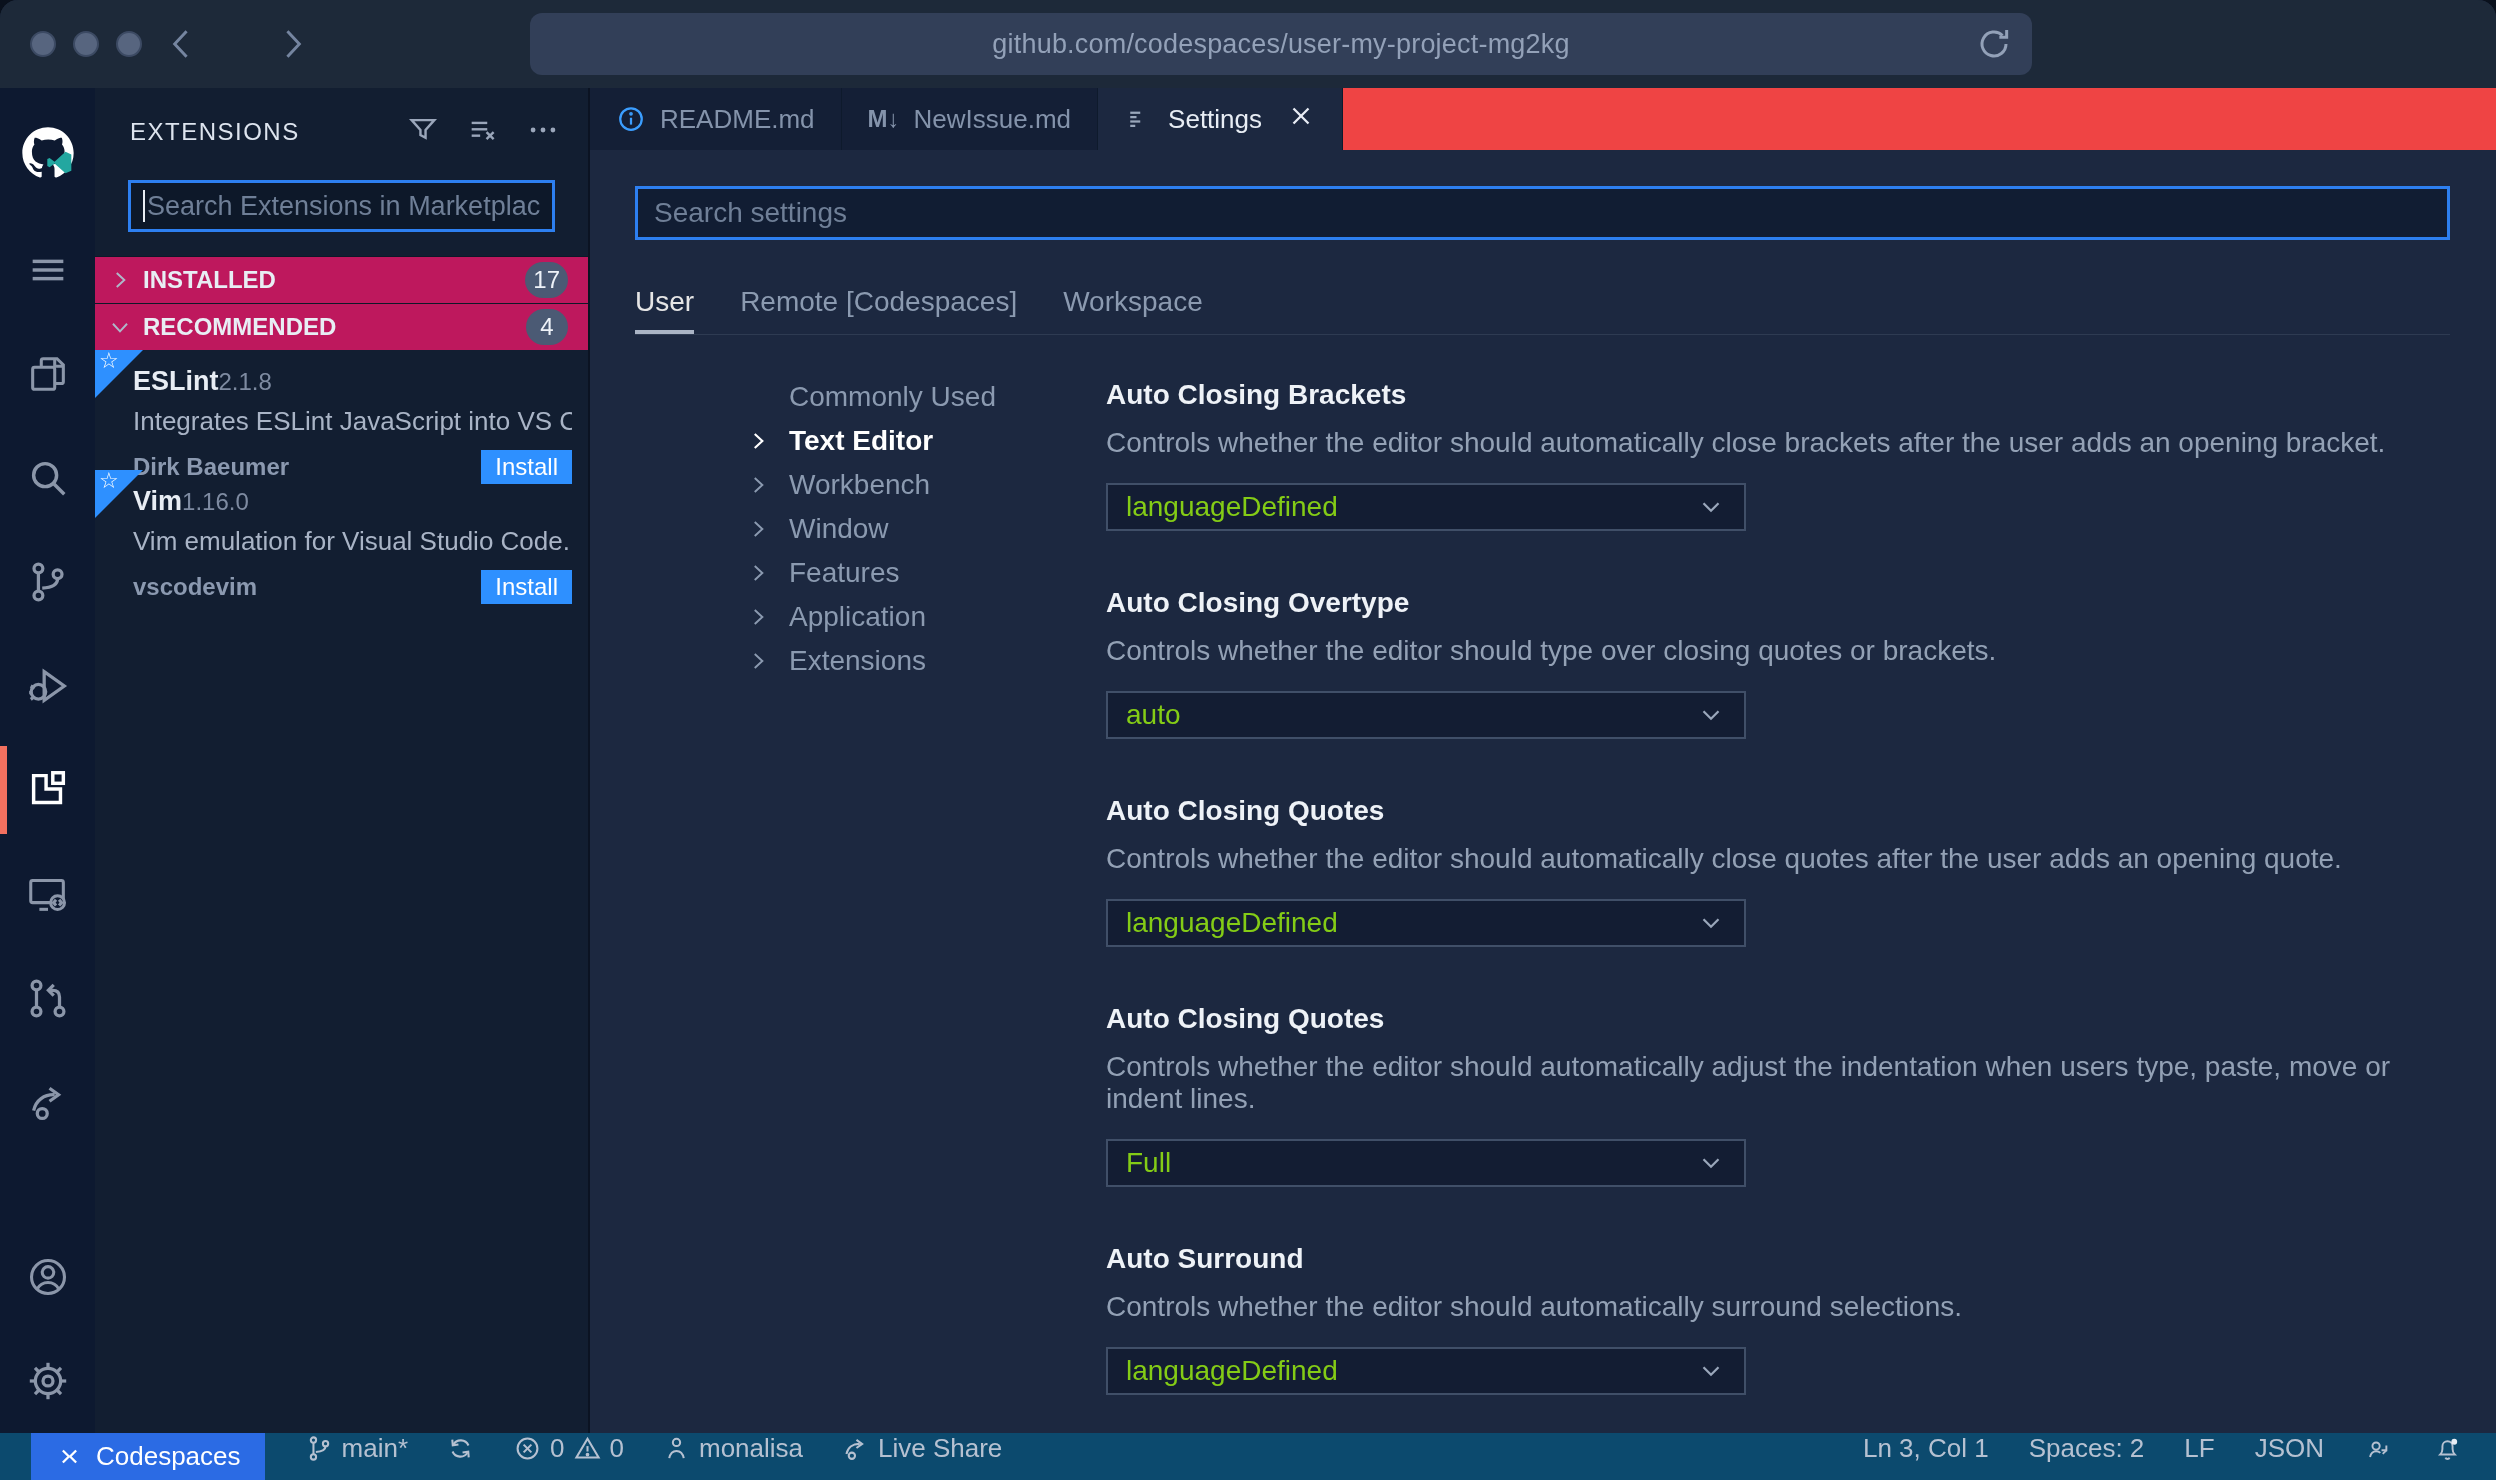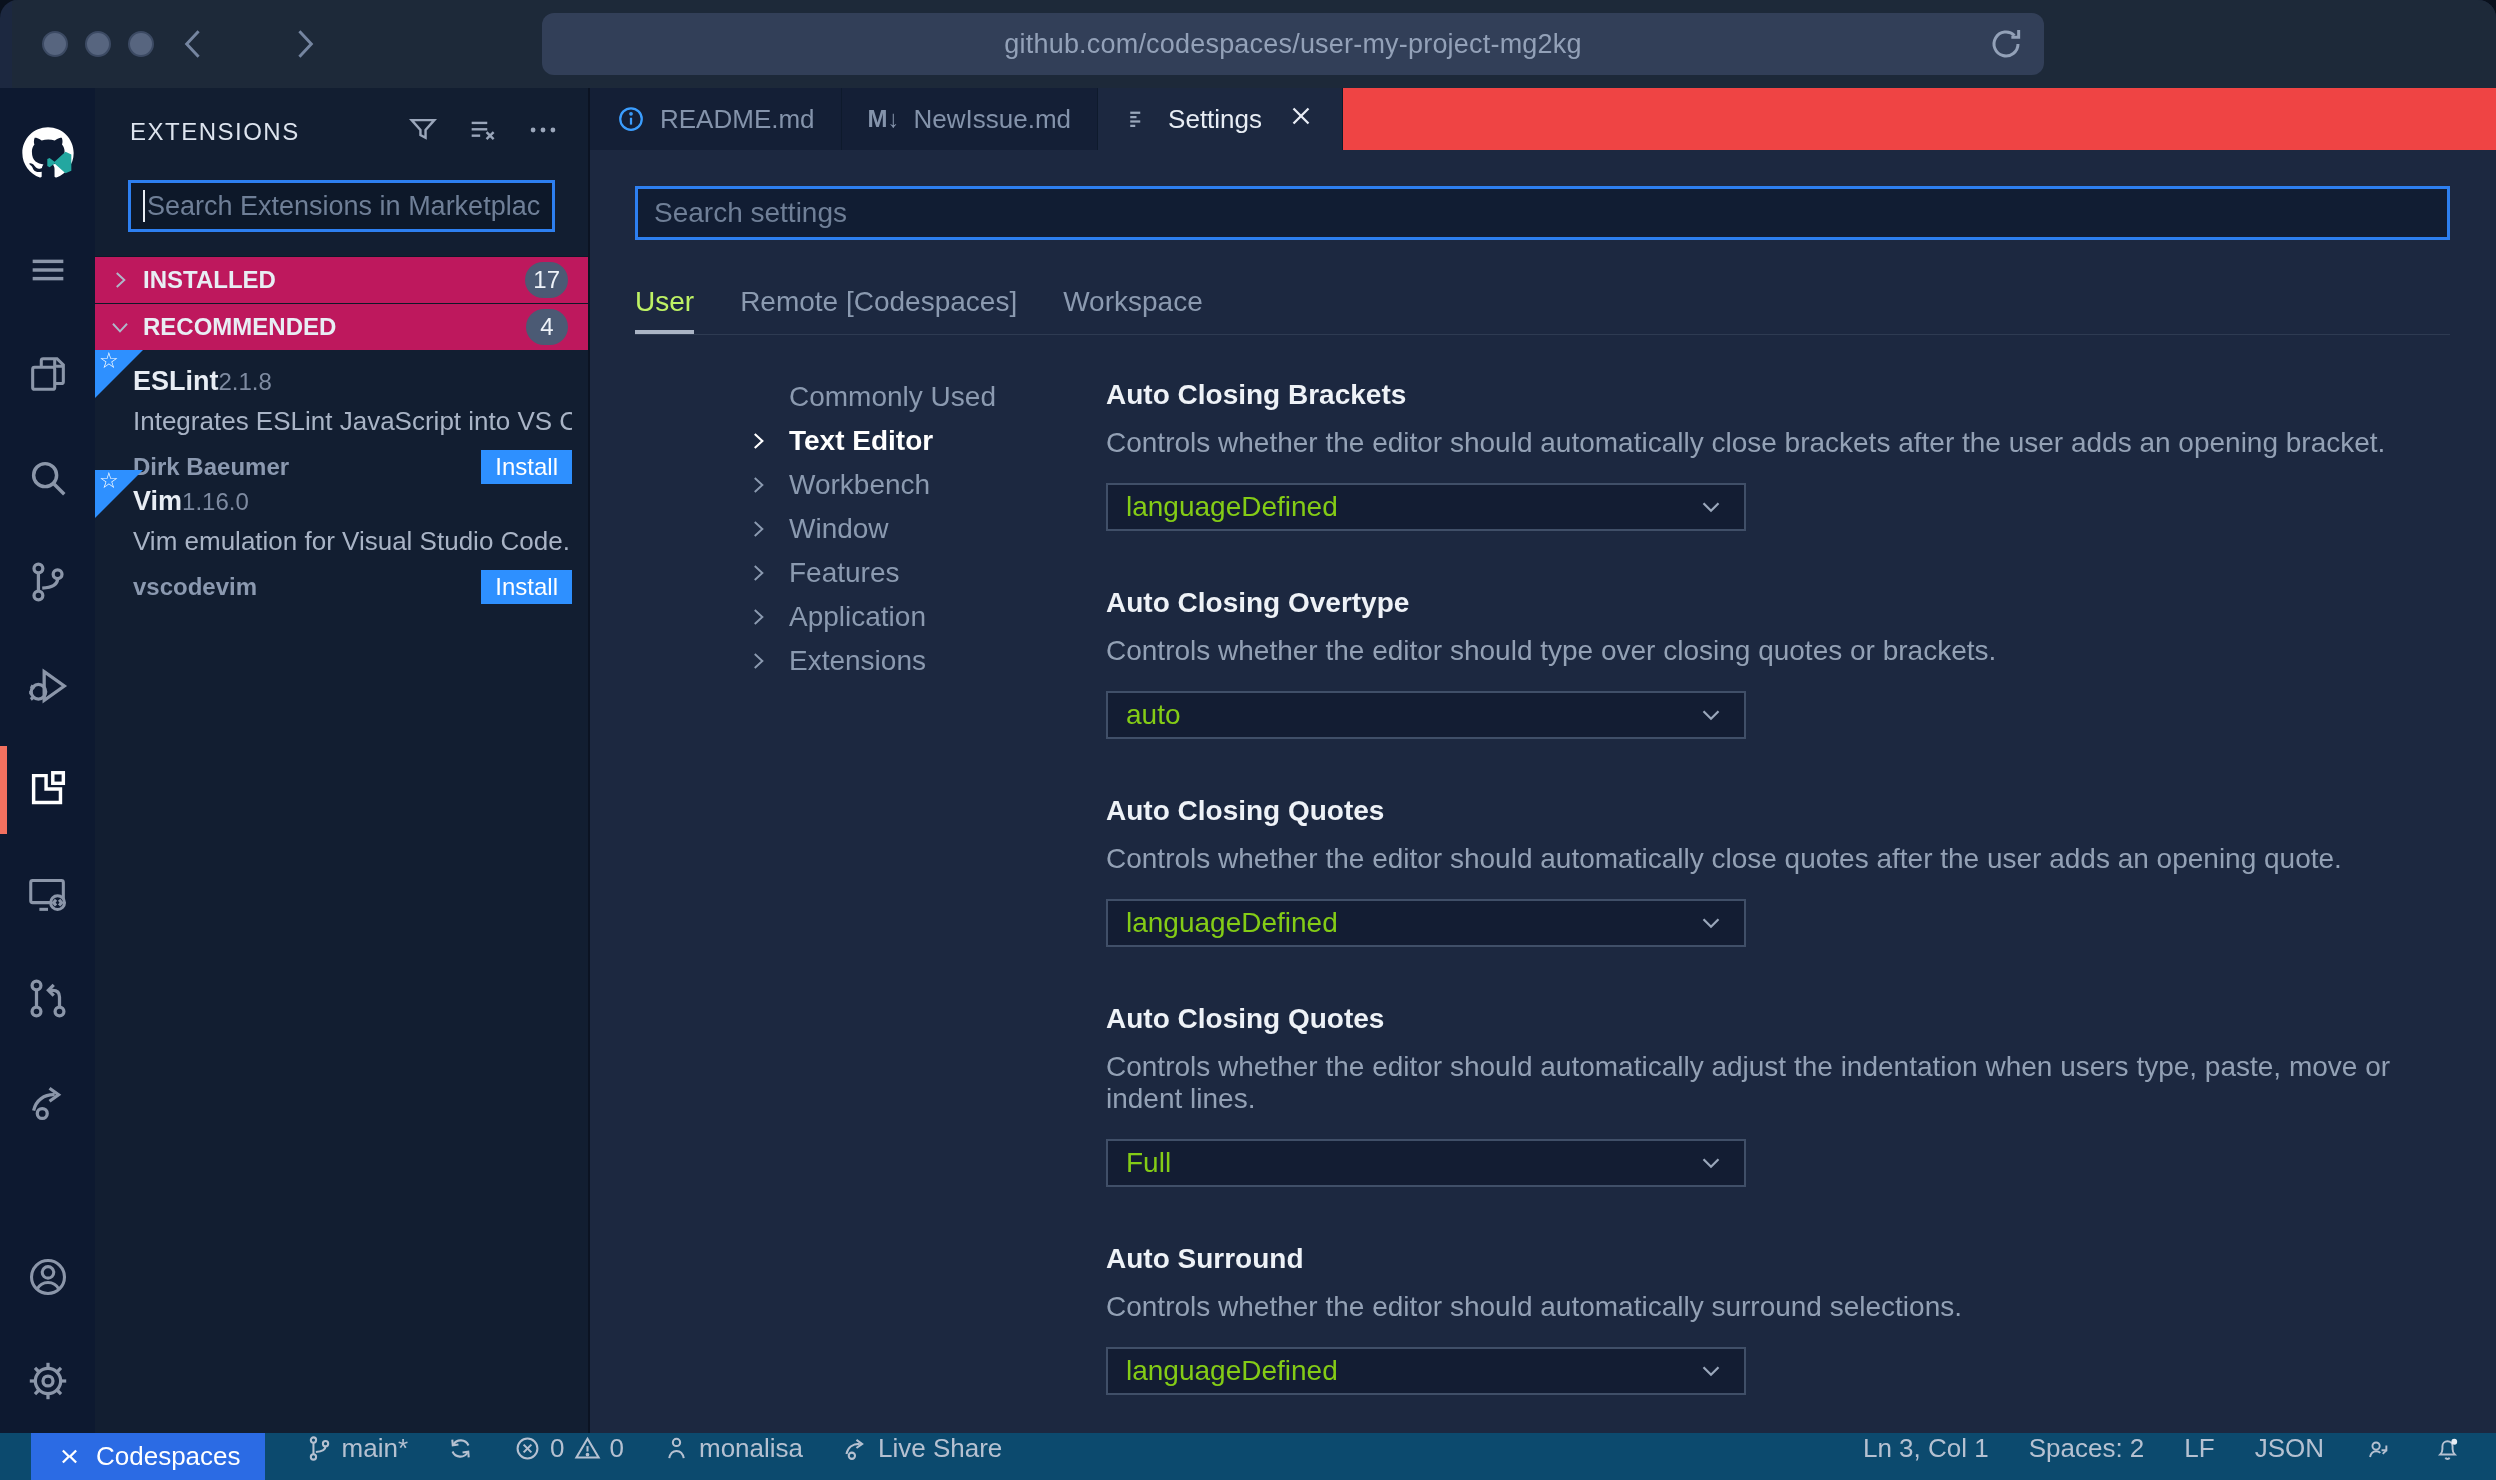--- a/index.html
+++ b/index.html
@@ -2,21 +2,21 @@
 <html><head>
 <meta charset="utf-8">
 <style>
   * { margin:0; padding:0; box-sizing:border-box; }
   html,body { width:2496px; height:1480px; background:#0a111d; overflow:hidden;
               font-family:"Liberation Sans", sans-serif; }
   .window { width:2496px; height:1480px; border-radius:18px 18px 0 0; overflow:hidden;
             display:flex; flex-direction:column; background:#1c2840; }
 
   
-  .browser-bar { height:88px; flex:0 0 88px; background:#1d2939; position:relative;margin-left:12px; }
+  .browser-bar { height:88px; flex:0 0 88px; background:#1d2939; position:relative; }
   .traffic { position:absolute; left:30px; top:31px; display:flex; gap:17px; }
   .traffic .dot { width:26px; height:26px; border-radius:50%; background:#57657f; border:2px solid #3c4a63; }
   .nav-arrows { position:absolute; left:160px; top:22px; display:flex; gap:66px; color:#7585a0; }
   .nav-arrows svg { width:44px; height:44px; }
   .url-pill { position:absolute; left:530px; top:13px; width:1502px; height:62px; background:#323f58;
               border-radius:12px; display:flex; align-items:center; justify-content:center; }
   .url-text { color:#93a1b8; font-size:27px; letter-spacing:.2px; }
   .reload { position:absolute; right:18px; top:11px; width:40px; height:40px; color:#93a1b8; }
 
   
@@ -76,21 +76,21 @@
   .tab .close { margin-left:10px; color:#e8edf4; }
 
   .settings-body { flex:1 1 auto; padding:36px 46px 0 45px; overflow:hidden; display:flex; flex-direction:column; }
   .set-search { height:54px; flex:0 0 54px; background:#111d33; border:3px solid #2d7ff0;
                 display:flex; align-items:center; padding:0 16px; }
   .set-search input { background:transparent; border:none; outline:none; width:100%;
                       color:#e8edf4; font-size:28px; font-family:"Liberation Sans", sans-serif; }
   .set-search input::placeholder { color:#6f7f97; }
   .scope-tabs { display:flex; gap:46px; margin-top:46px; font-size:28px; color:#8b9ab0; }
   .scope-tab { padding-bottom:16px; position:relative; }
-  .scope-tab.active { color:#bef264; }
+  .scope-tab.active { color:#e5e5e5; }
   .scope-tab.active::after { content:""; position:absolute; left:0; right:0; bottom:0; height:4px; background:#aab4c5; }
   .scope-divider { height:1px; background:#2e3b52; }
   .settings-columns { display:flex; margin-top:40px; flex:1 1 auto; min-height:0;gap:36px; }
   .toc { width:435px; flex:0 0 435px; padding-left:110px; color:#8b9ab0; font-size:28px; }
   .toc-item { display:flex; align-items:center; height:44px; }
   .toc-item svg { width:26px; height:26px; margin-right:18px; flex:0 0 26px; }
   .toc-item .no-chev { width:44px; flex:0 0 44px; }
   .toc-item.active { color:#ffffff; font-weight:bold; }
   .settings-list { flex:1 1 auto; padding-top:4px; }
   .setting { margin-bottom:56px; }

